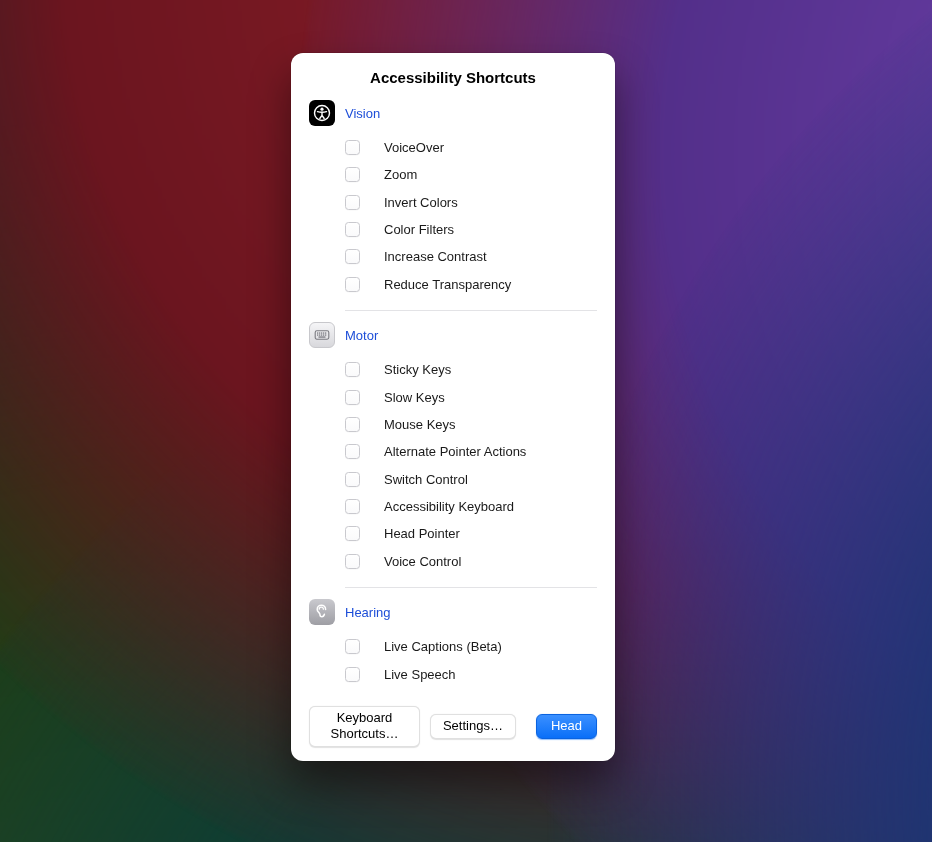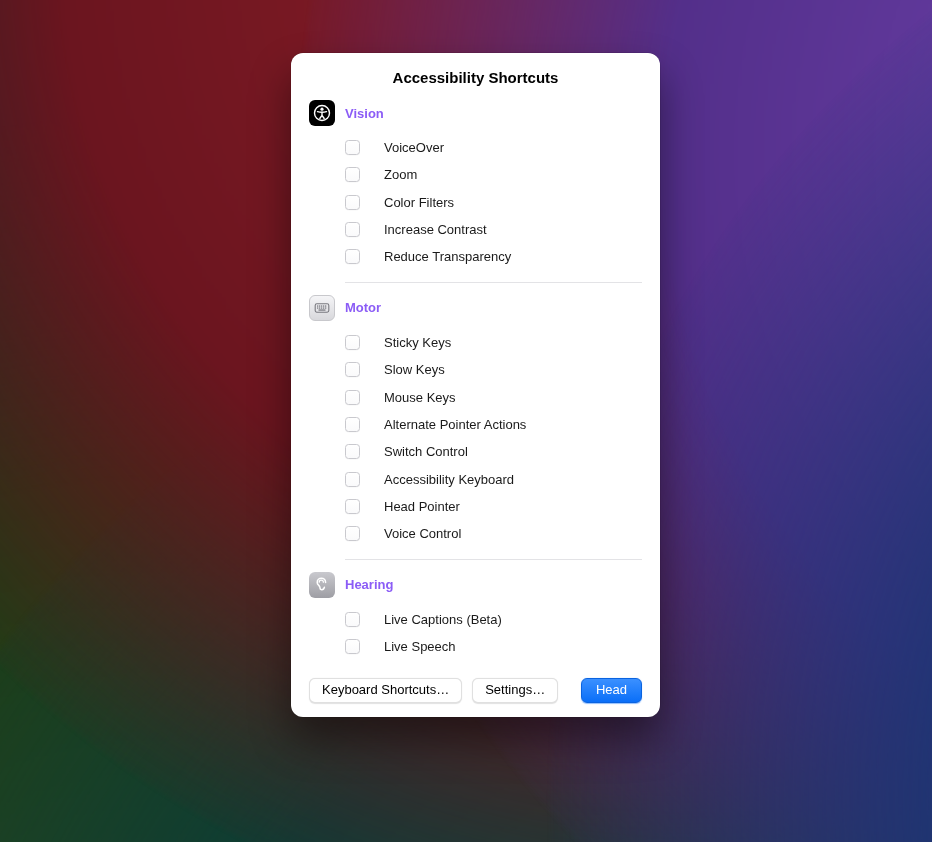--- a/index.html
+++ b/index.html
@@ -28,21 +28,21 @@
   .layer.red   { background: radial-gradient(circle at 50% 50%, #8e1f2a 0%, #6b151f 45%, rgba(107,21,31,0) 72%); top:-1050px; left:-300px; }
   .layer.purple{ background: radial-gradient(circle at 50% 50%, #7346b3 0%, #532f8a 45%, rgba(83,47,138,0) 72%); top:-850px; left:300px; }
   .layer.blue  { background: radial-gradient(circle at 50% 50%, #274ea3 0%, #1b3572 40%, rgba(27,53,114,0) 72%); top:-200px; left:550px; }
   .layer.teal  { background: radial-gradient(circle at 50% 50%, #0f4f48 0%, #0d3c36 45%, rgba(13,60,54,0) 75%); top:250px; left:-200px; }
   .layer.green { background: radial-gradient(circle at 50% 50%, #2a4d20 0%, #1c3a14 45%, rgba(28,58,20,0) 75%); top:120px; left:-850px; }
 
   .panel {
     position: absolute;
     top: 53px;
     left: 291px;
-    width: 369px;
+    width: 324px;
     background: #ffffff;
     border-radius: 12px;
     box-shadow: 0 22px 40px rgba(0,0,0,0.45), 0 0 0 0.5px rgba(0,0,0,0.15);
     z-index: 10;
     padding: 16px 18px 14px 18px;
     display: flex;
     flex-direction: column;
   }
   .panel-title {
     font-size: 15px;
@@ -69,22 +69,22 @@
     align-items: center;
     justify-content: center;
     flex-shrink: 0;
   }
   .section-icon svg { display:block; }
   .icon-vision { background:#000; }
   .icon-motor  { background: linear-gradient(180deg,#f5f5f7,#d8d8dc); border:0.5px solid #c8c8cc; }
   .icon-hearing{ background: linear-gradient(180deg,#c9c9ce,#9e9ea4); }
   .section-title {
     font-size: 13px;
-    font-weight: 700;
-    color: #8b5cf6;
+    font-weight: 400;
+    color: #1d4ed8;
   }
   .items {
     display: flex;
     flex-direction: column;
     gap: 0;
     padding-left: 36px;
   }
   .item {
     display: flex;
     align-items: center;
@@ -163,20 +163,24 @@
       <div class="section-title">Vision</div>
     </div>
     <div class="items">
       <div class="item">
           <div class="cb"></div>
           <span class="item-label">VoiceOver</span>
         </div>
       <div class="item">
           <div class="cb"></div>
           <span class="item-label">Zoom</span>
+        </div>
+      <div class="item">
+          <div class="cb"></div>
+          <span class="item-label">Invert Colors</span>
         </div>
       <div class="item">
           <div class="cb"></div>
           <span class="item-label">Color Filters</span>
         </div>
       <div class="item">
           <div class="cb"></div>
           <span class="item-label">Increase Contrast</span>
         </div>
       <div class="item">

